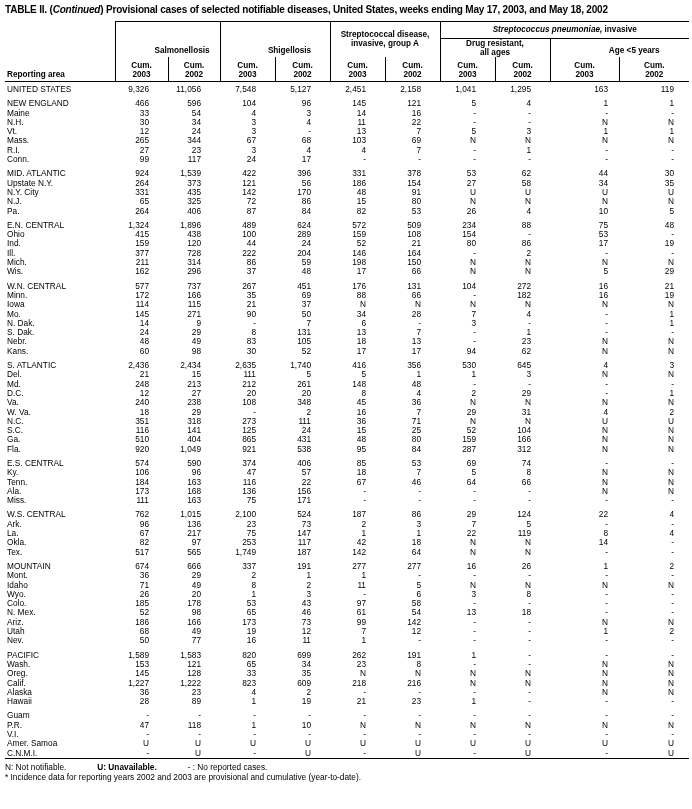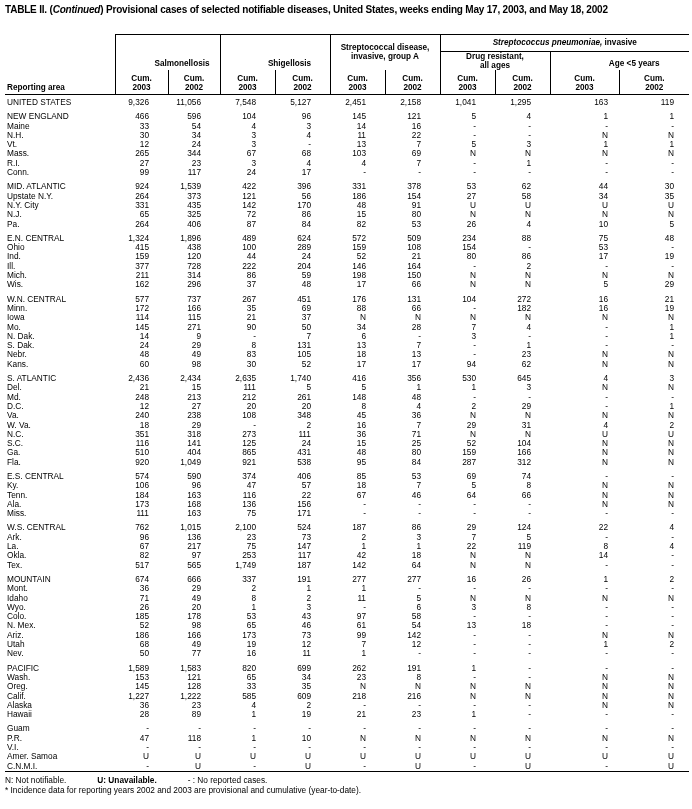--- a/index.html
+++ b/index.html
@@ -1,20 +1,20 @@
 <!DOCTYPE html>
 <html><head>
 <meta charset="utf-8">
 <style>
   html,body{margin:0;padding:0;background:#fff;color:#000;}
   body{width:692px;height:809px;font-family:"Liberation Sans",sans-serif;overflow:hidden;}
   .page{padding:4px 3px 0 5px;}
   .title{font-weight:bold;font-size:10px;line-height:12.5px;letter-spacing:-0.2px;white-space:nowrap;}
   .title .it{font-style:italic;}
-  table{border-collapse:collapse;table-layout:fixed;width:684px;margin-top:17px;border-bottom:1.6px solid #000;}
+  table{border-collapse:collapse;table-layout:fixed;width:684px;margin-top:4px;border-bottom:1.6px solid #000;}
   td{padding:0;margin:0;}
   
   thead td{font-weight:bold;font-size:8.2px;line-height:9px;text-align:center;vertical-align:bottom;}
   .bt{border-top:1.4px solid #000;}
   .bl{border-left:1px solid #000;}
   .bb{border-bottom:1px solid #000;}
   tr.hA{height:17px;}
   tr.hB{height:17px;}
   tr.hC{height:25px;}
   tr.hC td{border-bottom:1.8px solid #000;padding-bottom:2px;}
@@ -921,21 +921,21 @@
           <td>N</td>
           <td>N</td>
           <td>N</td>
           <td>N</td>
           <td>N</td>
         </tr>
         <tr>
           <td>Calif.</td>
           <td>1,227</td>
           <td>1,222</td>
-          <td>585</td>
+          <td>823</td>
           <td>609</td>
           <td>218</td>
           <td>216</td>
           <td>N</td>
           <td>N</td>
           <td>N</td>
           <td>N</td>
         </tr>
         <tr>
           <td>Alaska</td>

